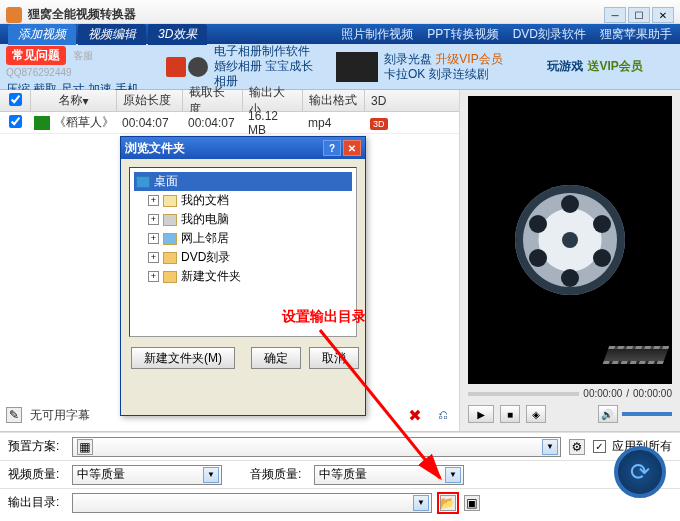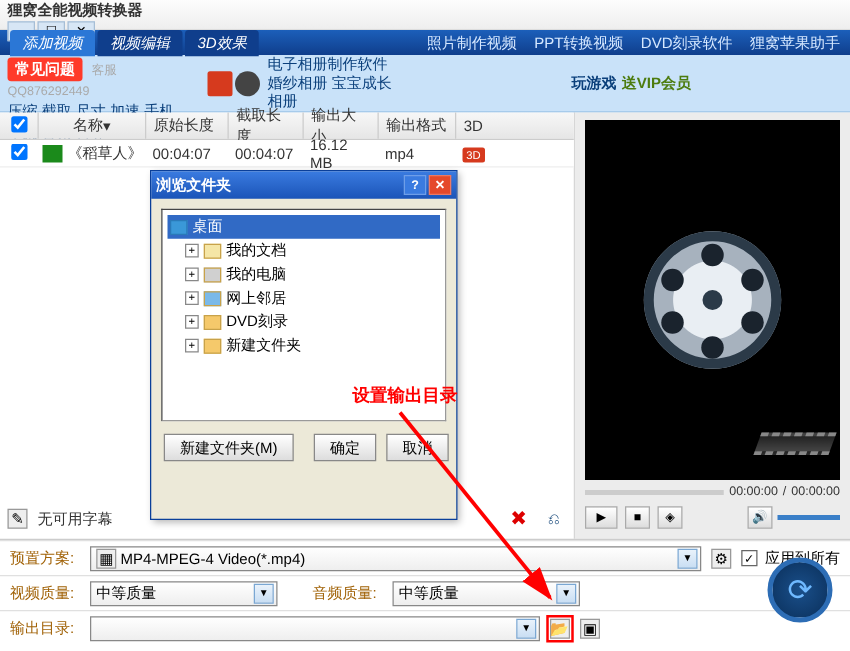--- a/index.html
+++ b/index.html
@@ -1,19 +1,19 @@
 <!DOCTYPE html>
 <html><head>
 <meta charset="utf-8">
 <style>
 * { box-sizing: border-box; margin: 0; padding: 0; font-family: "Microsoft YaHei", SimSun, Arial, sans-serif; font-size: 12px; }
 body { width: 680px; height: 521px; background: #fff; position: relative; overflow: hidden; }
 
 
-.titlebar { height: 24px; background: linear-gradient(#fdfdfd,#eee); border-bottom:1px solid #ddd; display:flex; align-items:flex-start; padding:0 6px;flex-direction:column; }
+.titlebar { height: 24px; background: linear-gradient(#fdfdfd,#eee); border-bottom:1px solid #ddd; display:flex; align-items:flex-end; padding:0 6px; }
 .titlebar .logo { width:16px; height:16px; background:#e08030; border-radius:3px; margin-right:6px; }
 .titlebar .title { flex:0 0 auto; color:#333; font-weight:bold; }
 .titlebar .spacer { flex:1; }
 .titlebar .winbtns { display:flex; gap:2px; }
 .winbtn { width:22px; height:16px; background:#d7e6f5; border:1px solid #a6bed6; display:flex; align-items:center; justify-content:center; font-size:10px; cursor:pointer; }
 
 
 .topbar { height: 20px; background:linear-gradient(#1c5fba,#0f3e8c); display:flex; align-items:center; padding:0 8px; color:#fff; }
 .topbar .tabs { display:flex; gap:2px;font-style:italic; }
 .tab { padding:2px 10px; background:#2b77d6; border-radius:3px 3px 0 0; cursor:pointer; color:#fff; }
@@ -88,21 +88,21 @@
 .time { color:#333; font-size:10px; }
 .controls { display:flex; align-items:center; gap:6px; padding:2px 0; }
 .ctrl { width:20px; height:18px; border:1px solid #aaa; background:linear-gradient(#fff,#ddd); display:flex; align-items:center; justify-content:center; font-size:10px; cursor:pointer; }
 .ctrl.play { width:26px; }
 .vol { margin-left:auto; display:flex; align-items:center; gap:4px; }
 .vslider { width:50px; height:4px; background:#3a7fc8; }
 
 
 .settings { border-top:1px solid #ccc; }
 .srow { height:28px; display:flex; align-items:center; padding:0 8px; gap:8px; border-top:1px solid #e0e0e0; }
-.srow .lbl { width:56px; color:#a16207; }
+.srow .lbl { width:56px; color:#000000; }
 .srow .wide { flex:1; }
 .combo { height:20px; border:1px solid #888; background:linear-gradient(#fff,#eee); display:flex; align-items:center; padding:0 4px; position:relative; cursor:pointer; }
 .combo .arr { position:absolute; right:2px; width:16px; height:16px; background:linear-gradient(#e9f2fb,#c9def3); border:1px solid #7aa7d3; display:flex; align-items:center; justify-content:center; font-size:8px; }
 .srow .half { width:150px; }
 .rcol { margin-left:auto; display:flex; align-items:center; gap:6px; }
 .checkbox { width:13px; height:13px; border:1px solid #666; background:#fff; display:inline-flex; align-items:center; justify-content:center; font-size:10px; }
 .bigbtn { width:52px; height:52px; border-radius:50%; background:radial-gradient(circle,#1a4f8a,#0a2f5a); border:4px solid #2d6db5; display:flex; align-items:center; justify-content:center; color:#6fb9ff; font-size:24px; cursor:pointer; }
 .rcol.big { position:absolute; right:14px; bottom:18px; }
 
 
@@ -171,20 +171,27 @@
   <div class="ad-mid">
     <div class="ad-mid-ico">
         <div class="p"></div>
         <div class="d"></div>
       </div>
     <div class="ad-mid-txt">
         <div>电子相册制作软件</div>
         <div>婚纱相册 宝宝成长相册</div>
       </div>
   </div>
+  <div class="ad-r1">
+    <div class="ad-thumb"></div>
+    <div class="ad-r1-txt">
+        <div><span>刻录光盘</span> <span class="o">升级VIP会员</span></div>
+        <div>卡拉OK 刻录连续剧</div>
+      </div>
+  </div>
   <div class="ad-r2">
     <span>玩游戏</span>&nbsp;<span class="o">送VIP会员</span>
   </div>
 </div>
 
 <div class="main">
   <div class="left">
     <div class="listhdr">
       <div class="cb"><input type="checkbox" checked="" style=""></div>
       <div class="col name"><span>名称</span> ▾</div>
@@ -245,21 +252,21 @@
         <div class="vslider"></div>
       </div>
     </div>
   </div>
 </div>
 
 <div class="settings" style="position:relative">
   <div class="srow">
     <span class="lbl">预置方案:</span>
     <div class="combo wide">
-      <span class="ico">▦</span>&nbsp;<span>MP4-MPEG-4 Video(*.mp4)</span><span class="arr">▼</span>
+      <span class="ico">▦</span>&nbsp;<span class="arr">▼</span>
     </div>
     <span class="ico">⚙</span>
     <div class="rcol">
       <span class="checkbox">✓</span>
       <span>应用到所有</span>
     </div>
   </div>
   <div class="srow">
     <span class="lbl">视频质量:</span>
     <div class="combo half">

